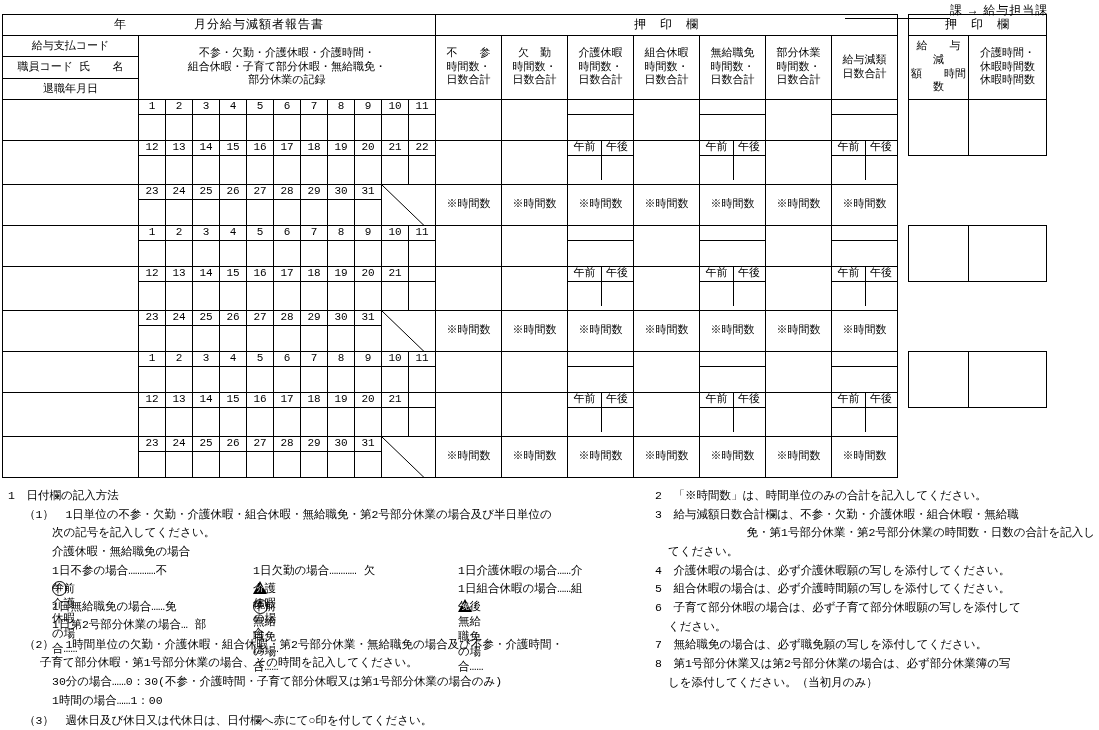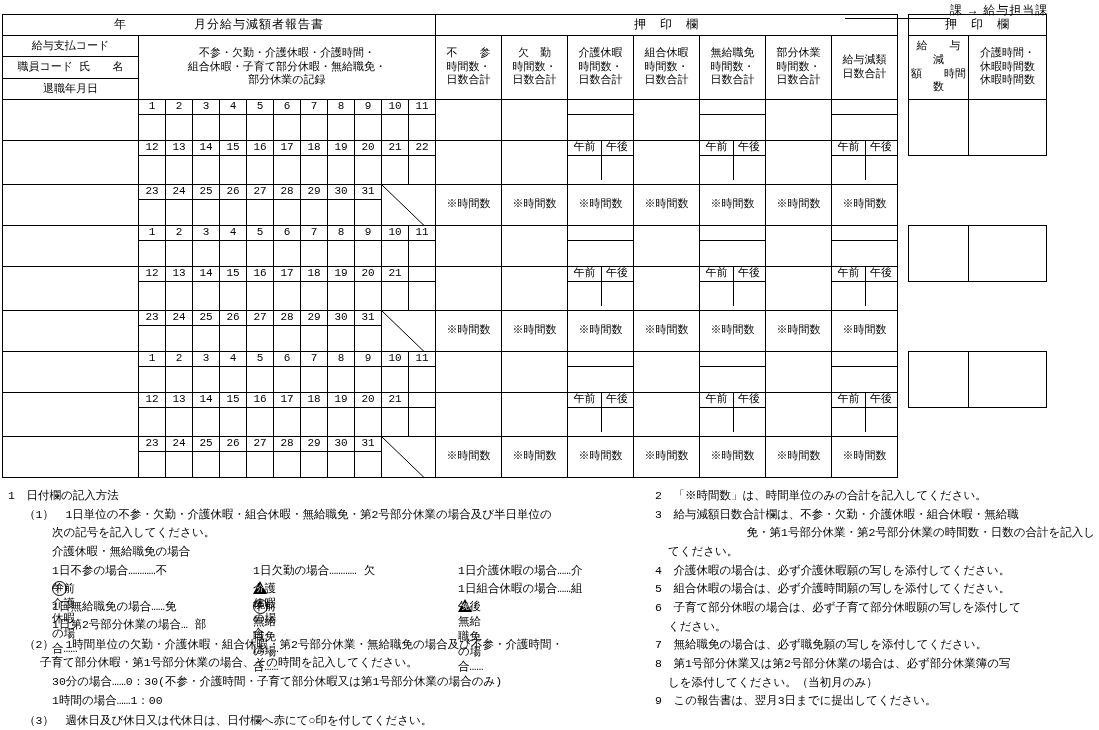--- a/index.html
+++ b/index.html
@@ -656,18 +656,17 @@
       <p>3　給与減額日数合計欄は、不参・欠勤・介護休暇・組合休暇・無給職</p>
       <p style="padding-left:13px;text-align:right;">免・第1号部分休業・第2号部分休業の時間数・日数の合計を記入し</p>
       <p style="padding-left:13px;">てください。</p>
       <p>4　介護休暇の場合は、必ず介護休暇願の写しを添付してください。</p>
       <p>5　組合休暇の場合は、必ず介護時間願の写しを添付してください。</p>
       <p>6　子育て部分休暇の場合は、必ず子育て部分休暇願の写しを添付して</p>
       <p style="padding-left:13px;">ください。</p>
       <p>7　無給職免の場合は、必ず職免願の写しを添付してください。</p>
       <p>8　第1号部分休業又は第2号部分休業の場合は、必ず部分休業簿の写</p>
       <p style="padding-left:13px;">しを添付してください。（当初月のみ）</p>
-      <p>9　この報告書は、翌月3日までに提出してください。</p>
     </div>
 
   </div>
 
 </div>
 
 </body></html>

